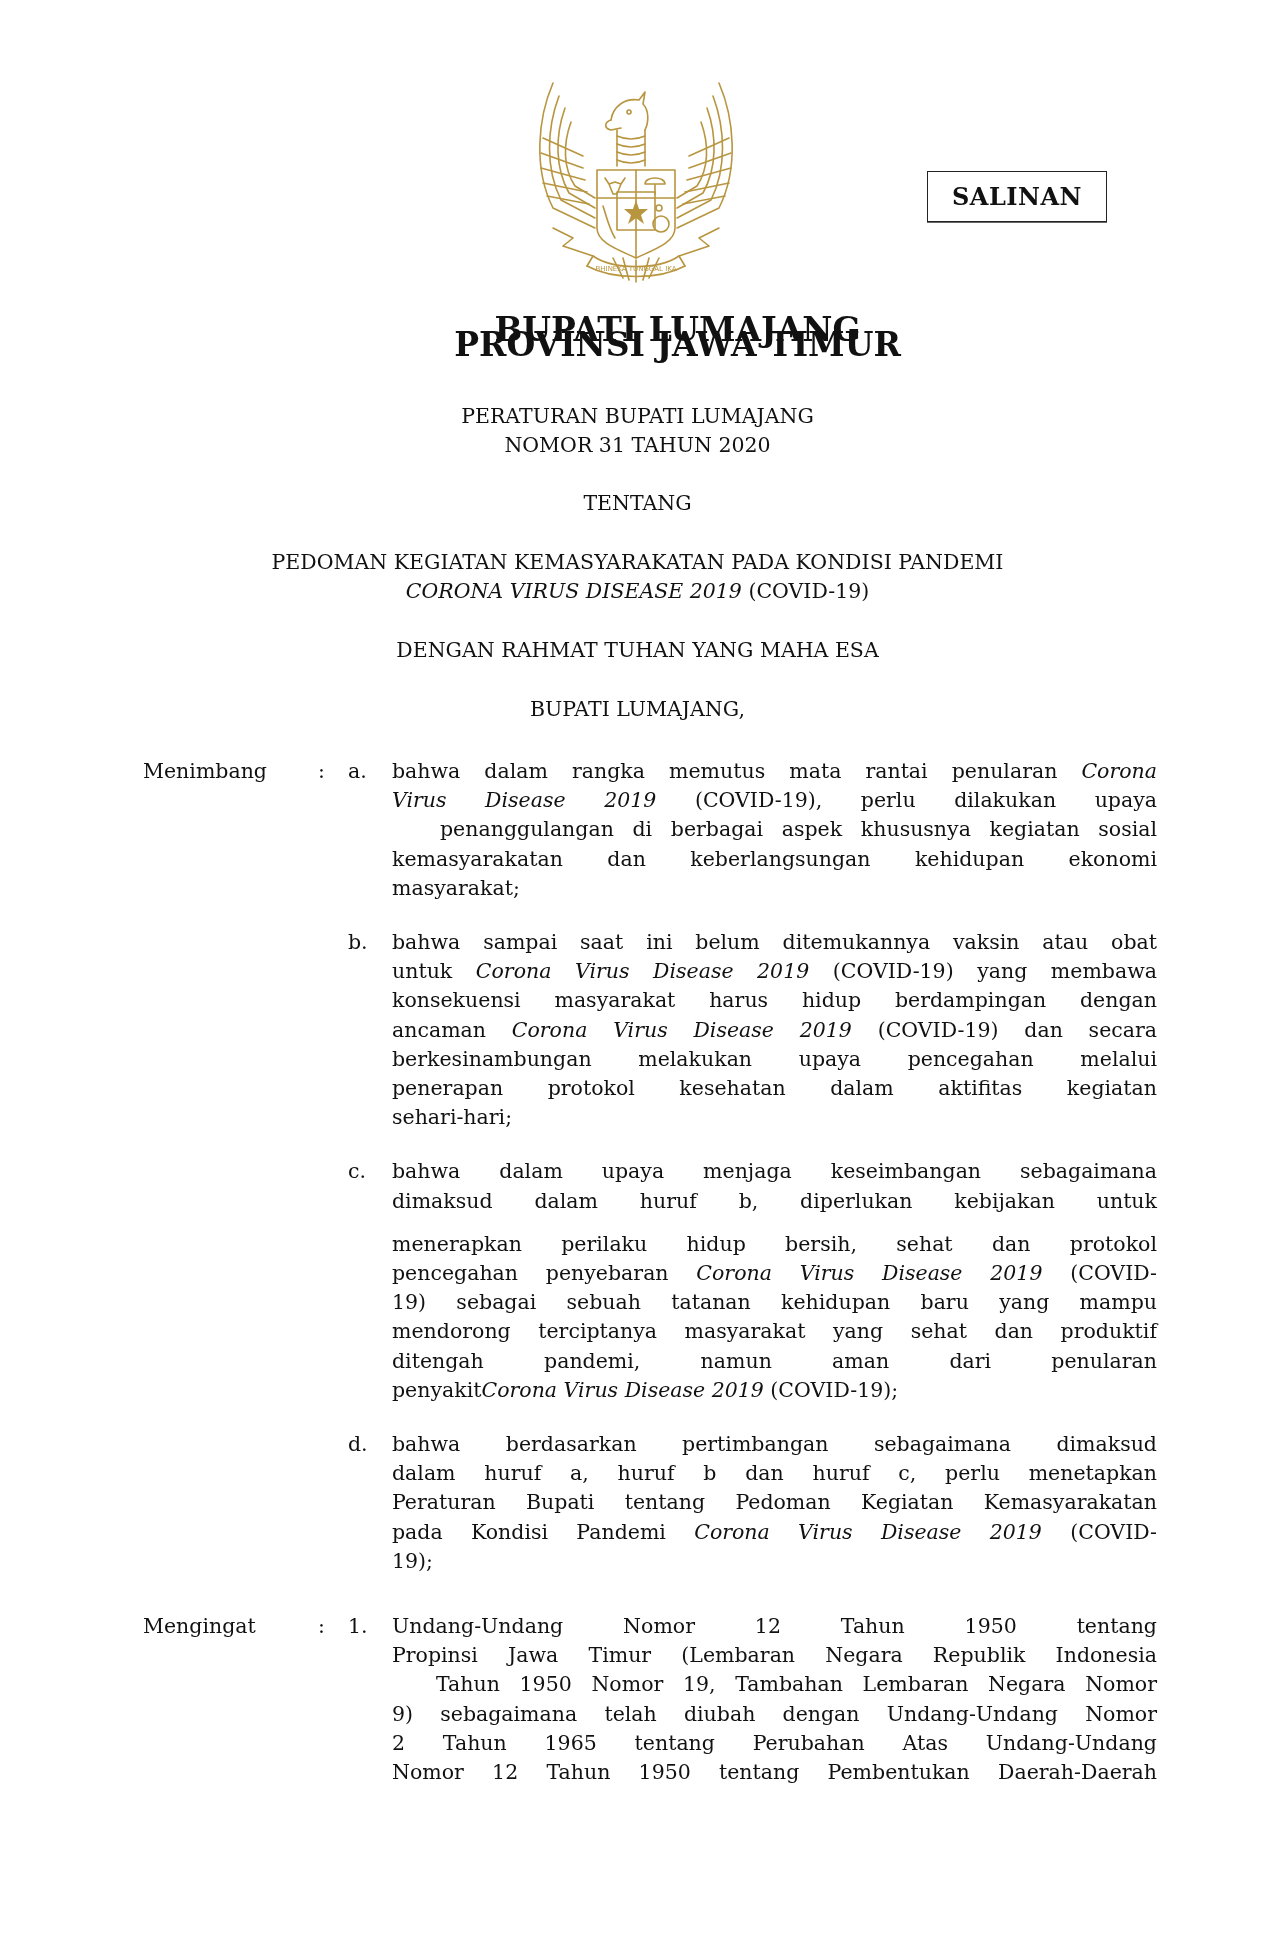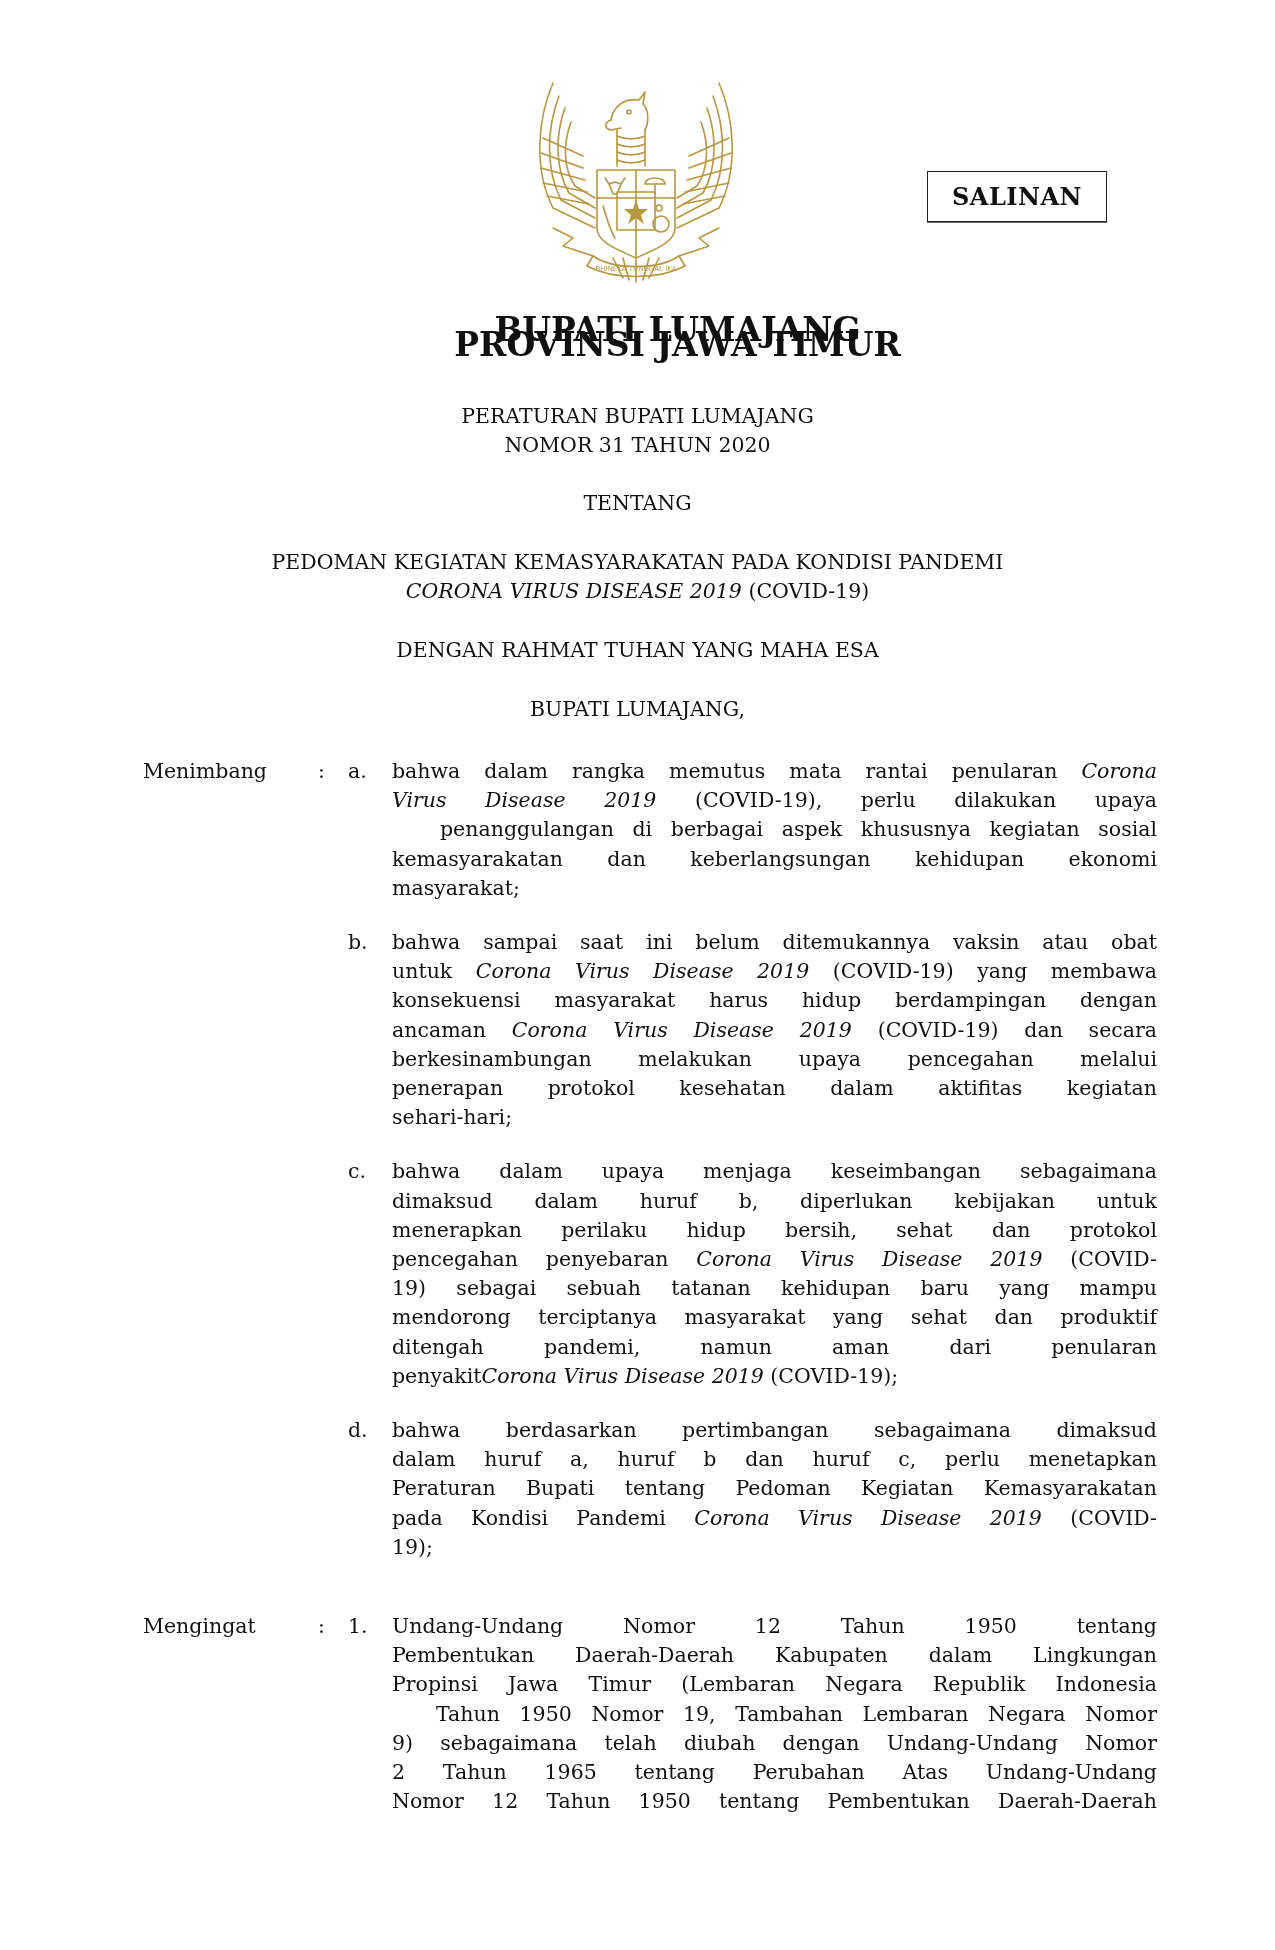--- a/index.html
+++ b/index.html
@@ -124,21 +124,21 @@
             <span class="ln" style="white-space: normal;"><span>berkesinambungan melakukan upaya pencegahan melalui</span></span>
             <span class="ln" style="white-space: normal;"><span>penerapan protokol kesehatan dalam aktifitas kegiatan</span></span>
             <span class="ln last" style="white-space: normal;"><span>sehari-hari;</span></span>
           </div>
         </div>
         <div class="item" style="margin-top: 25px;">
           <span class="item-mark">c.</span>
           <div class="item-body">
             <span class="ln" style="white-space: normal;"><span>bahwa dalam upaya menjaga keseimbangan sebagaimana</span></span>
             <span class="ln" style="white-space: normal;"><span>dimaksud dalam huruf b, diperlukan kebijakan untuk</span></span>
-            <span class="ln" style="white-space: normal;"><span>menerapkan perilaku hidup bersih, sehat dan protokol</span></span>
+            <span class="ln" style="white-space: normal; margin-top: 14px;"><span>menerapkan perilaku hidup bersih, sehat dan protokol</span></span>
             <span class="ln" style="white-space: normal;"><span>pencegahan penyebaran </span><i>Corona Virus Disease 2019</i><span> (COVID-</span></span>
             <span class="ln" style="white-space: normal;"><span>19) sebagai sebuah tatanan kehidupan baru yang mampu</span></span>
             <span class="ln" style="white-space: normal;"><span>mendorong terciptanya masyarakat yang sehat dan produktif</span></span>
             <span class="ln" style="white-space: normal;"><span>ditengah pandemi, namun aman dari penularan</span></span>
             <span class="ln last" style="white-space: normal;"><span>penyakit</span><i>Corona Virus Disease 2019</i><span> (COVID-19);</span></span>
           </div>
         </div>
         <div class="item" style="margin-top: 25px;">
           <span class="item-mark">d.</span>
           <div class="item-body">
@@ -153,21 +153,20 @@
   </div>
 
   <div class="section" id="sec-mengingat" style="top:1612px;">
     <span class="sec-label">Mengingat</span>
     <span class="sec-colon">:</span>
     <div class="items">
         <div class="item">
           <span class="item-mark">1.</span>
           <div class="item-body">
             <span class="ln" style="white-space: normal;"><span>Undang-Undang Nomor 12 Tahun 1950 tentang</span></span>
-            <span class="ln" style="white-space: normal;"><span>Pembentukan Daerah-Daerah Kabupaten dalam Lingkungan</span></span>
             <span class="ln" style="white-space: normal;"><span>Propinsi Jawa Timur (Lembaran Negara Republik Indonesia</span></span>
             <span class="ln" style="white-space: normal; margin-left: 44px;"><span>Tahun 1950 Nomor 19, Tambahan Lembaran Negara Nomor</span></span>
             <span class="ln" style="white-space: normal;"><span>9) sebagaimana telah diubah dengan Undang-Undang Nomor</span></span>
             <span class="ln" style="white-space: normal;"><span>2 Tahun 1965 tentang Perubahan Atas Undang-Undang</span></span>
             <span class="ln" style="white-space: normal;"><span>Nomor 12 Tahun 1950 tentang Pembentukan Daerah-Daerah</span></span>
           </div>
         </div>
       </div>
   </div>
 

